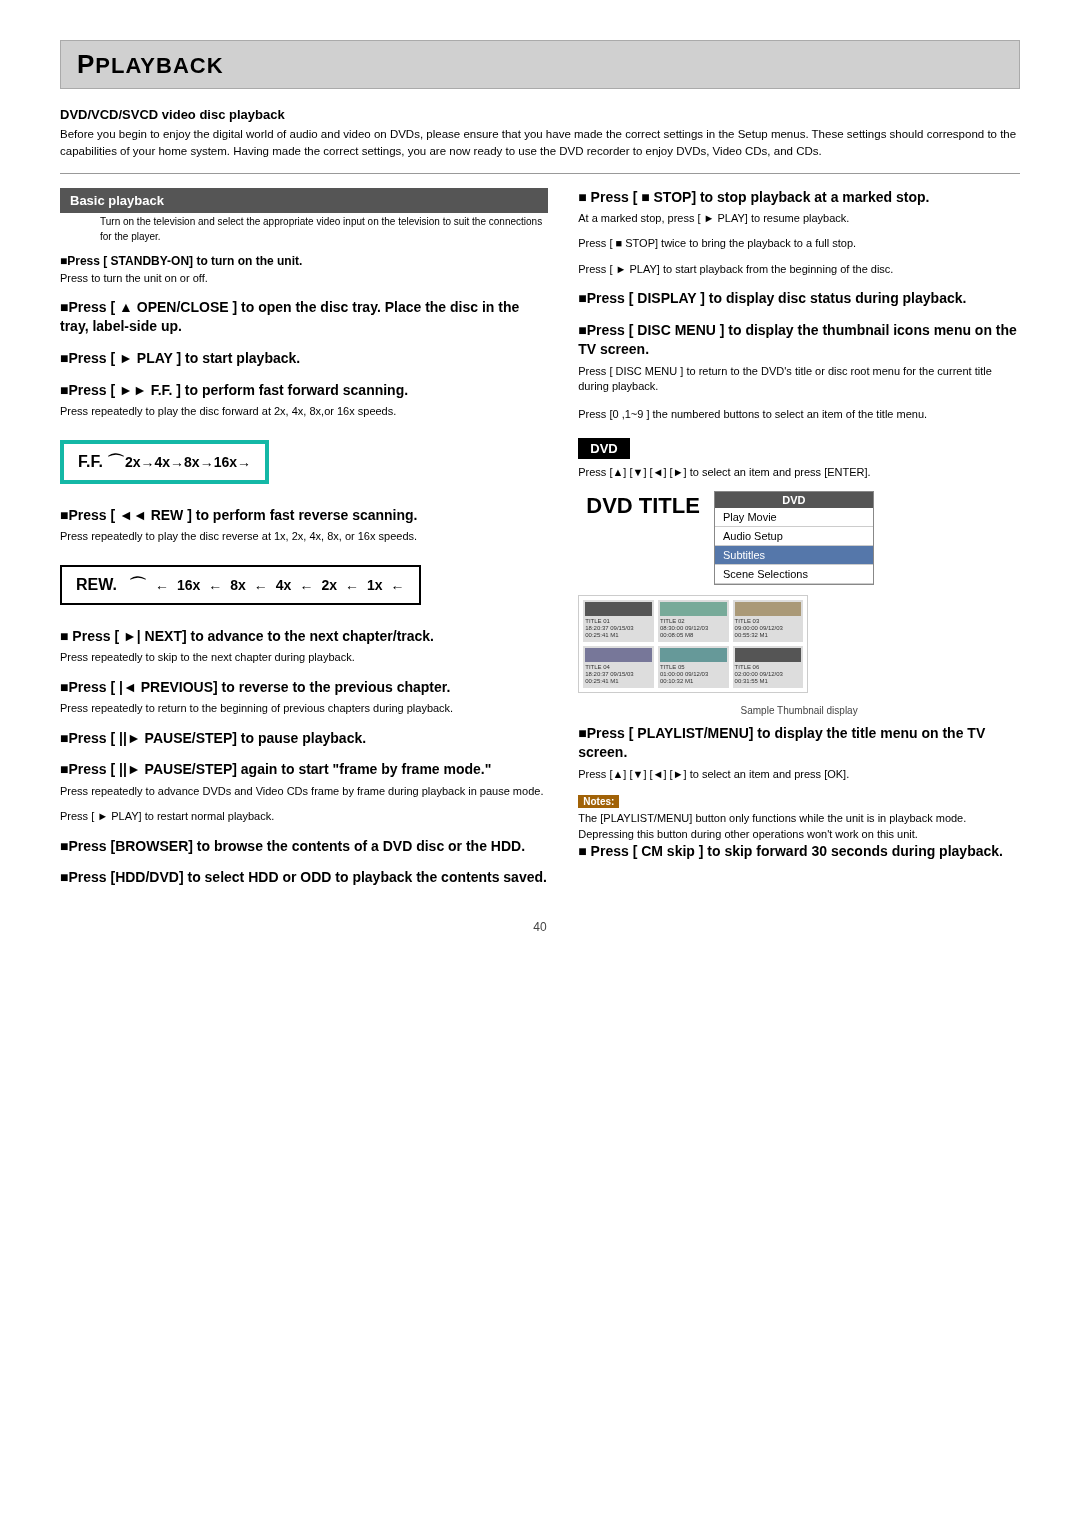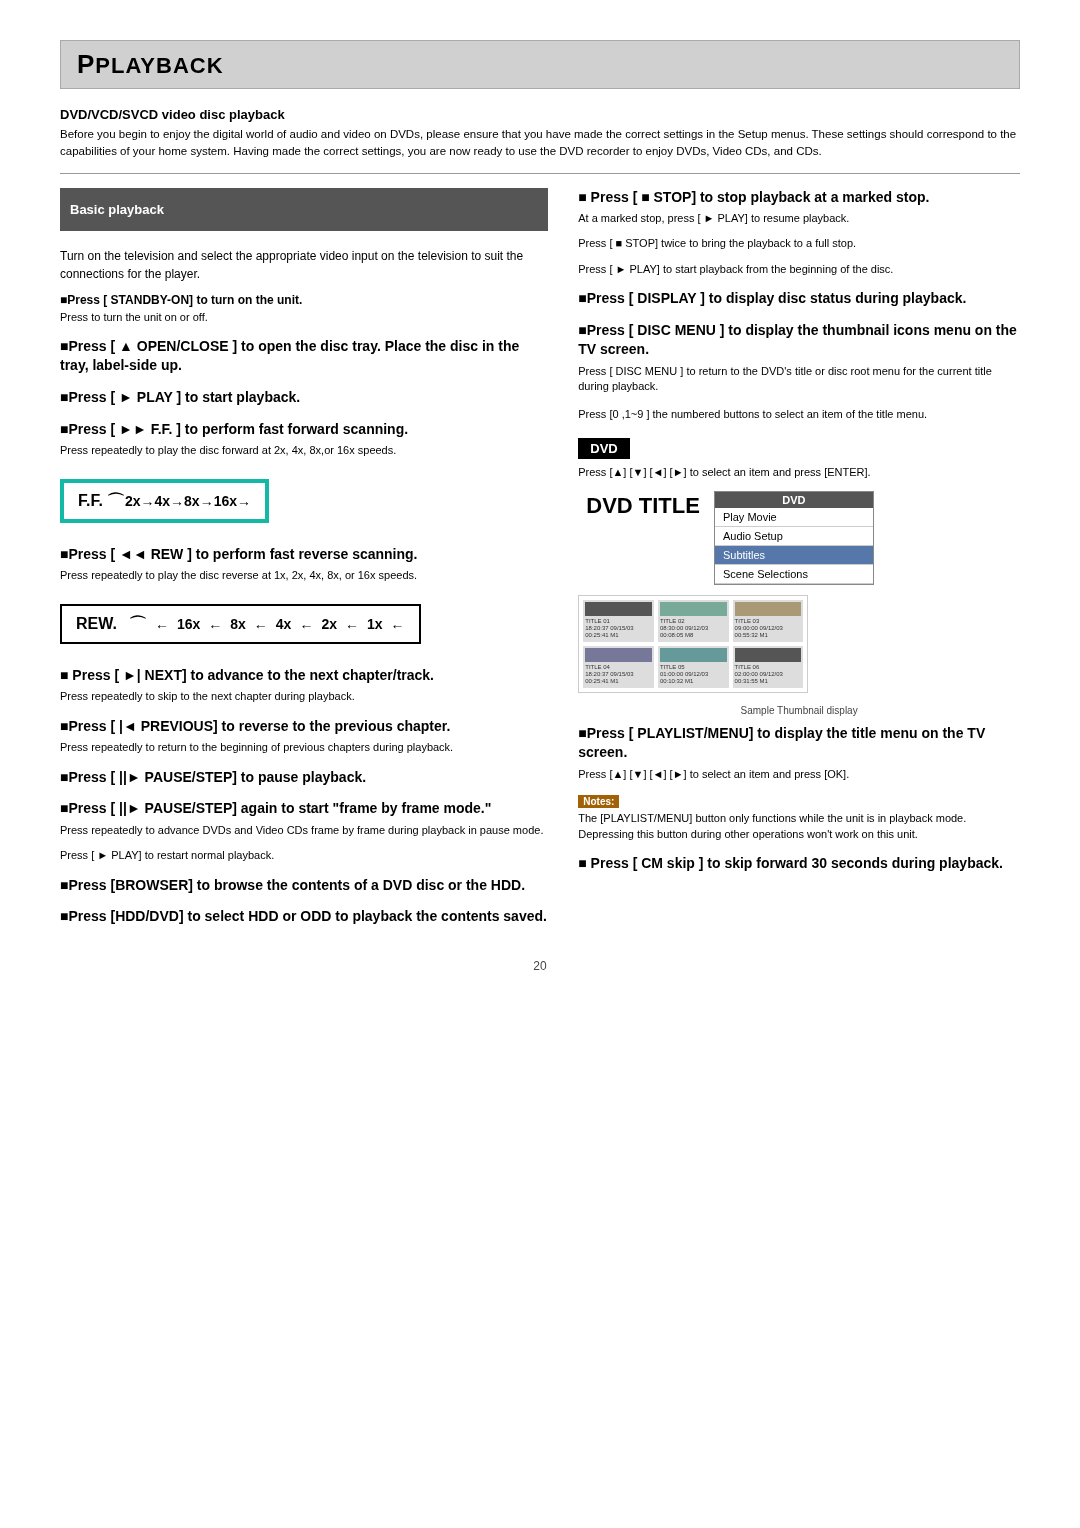--- a/index.html
+++ b/index.html
@@ -55,30 +55,31 @@
       flex: 1.05;
     }
 
     .col-right {
       flex: 0.95;
     }
 
     .basic-playback-header {
       background: #555;
       color: #fff;
-      padding: 14px 10px;
+      padding: 5px 10px;
       font-weight: bold;
       font-size: 13px;
-      margin-bottom: 16px;
+      margin-bottom: 1px;
     }
 
     .basic-playback-intro {
-      font-size: 12px;
+      font-size: 10px;
       line-height: 1.5;
       margin-bottom: 10px;
+      margin-left: 40px;
     }
 
     .bold-heading {
       font-weight: bold;
       font-size: 12px;
       margin-bottom: 3px;
     }
 
     .sub-text {
       font-size: 11px;
@@ -446,21 +447,21 @@
       <div class="sub-text">Press [▲] [▼] [◄] [►] to select an item and press [OK].</div>
     </div>
 
     
     <div>
       <span class="notes-label">Notes:</span>
       <div class="notes-text">The [PLAYLIST/MENU] button only functions while the unit is in playback mode. Depressing this button during other operations won't work on this unit.</div>
     </div>
 
     
-    <div class="section-item" style="margin-top:12px;">
+    <div class="section-item" style="">
       <div class="large-section-heading">■ Press [ CM skip ] to skip forward 30 seconds during playback.</div>
     </div>
 
   </div>
 
 </div>
 
-<div class="page-number">20</div>
+<div class="page-number">40</div>
 
 </body></html>

